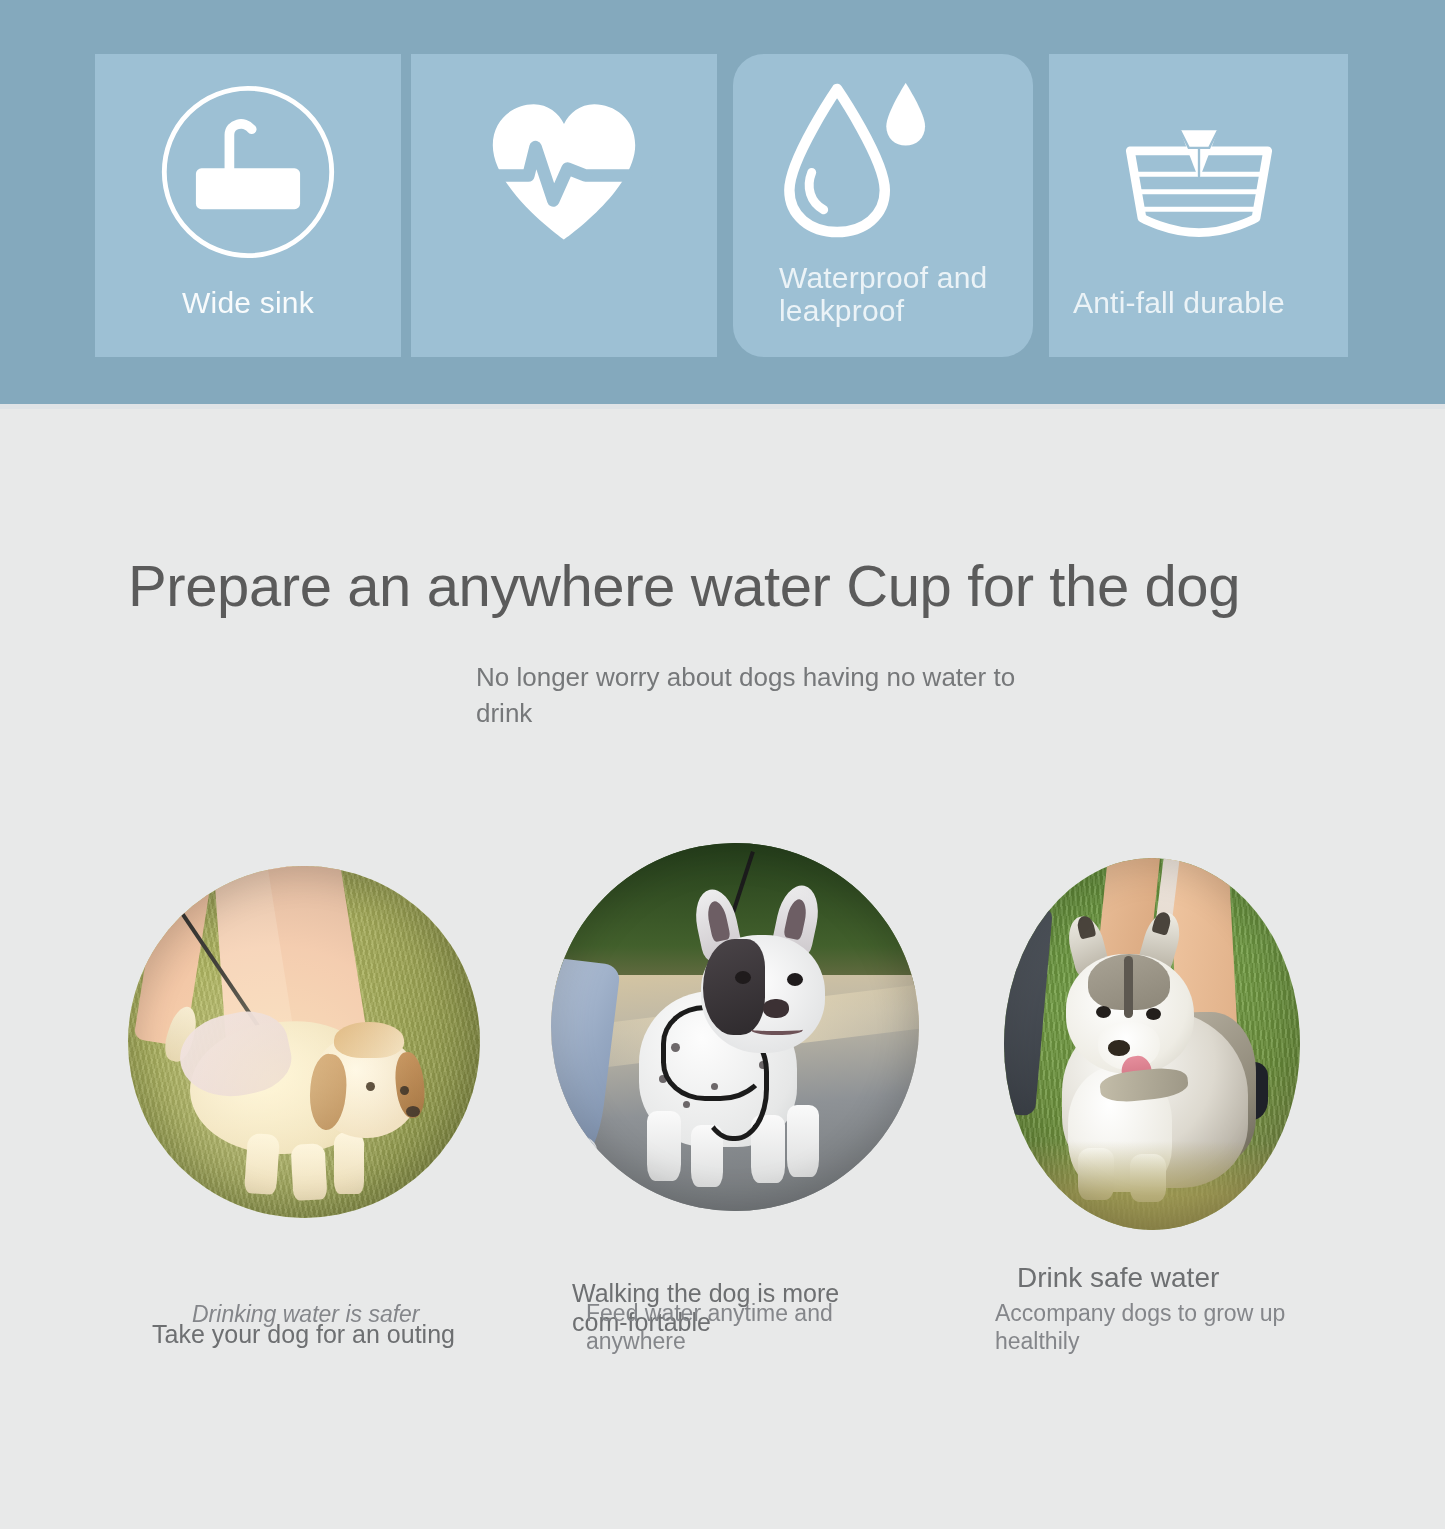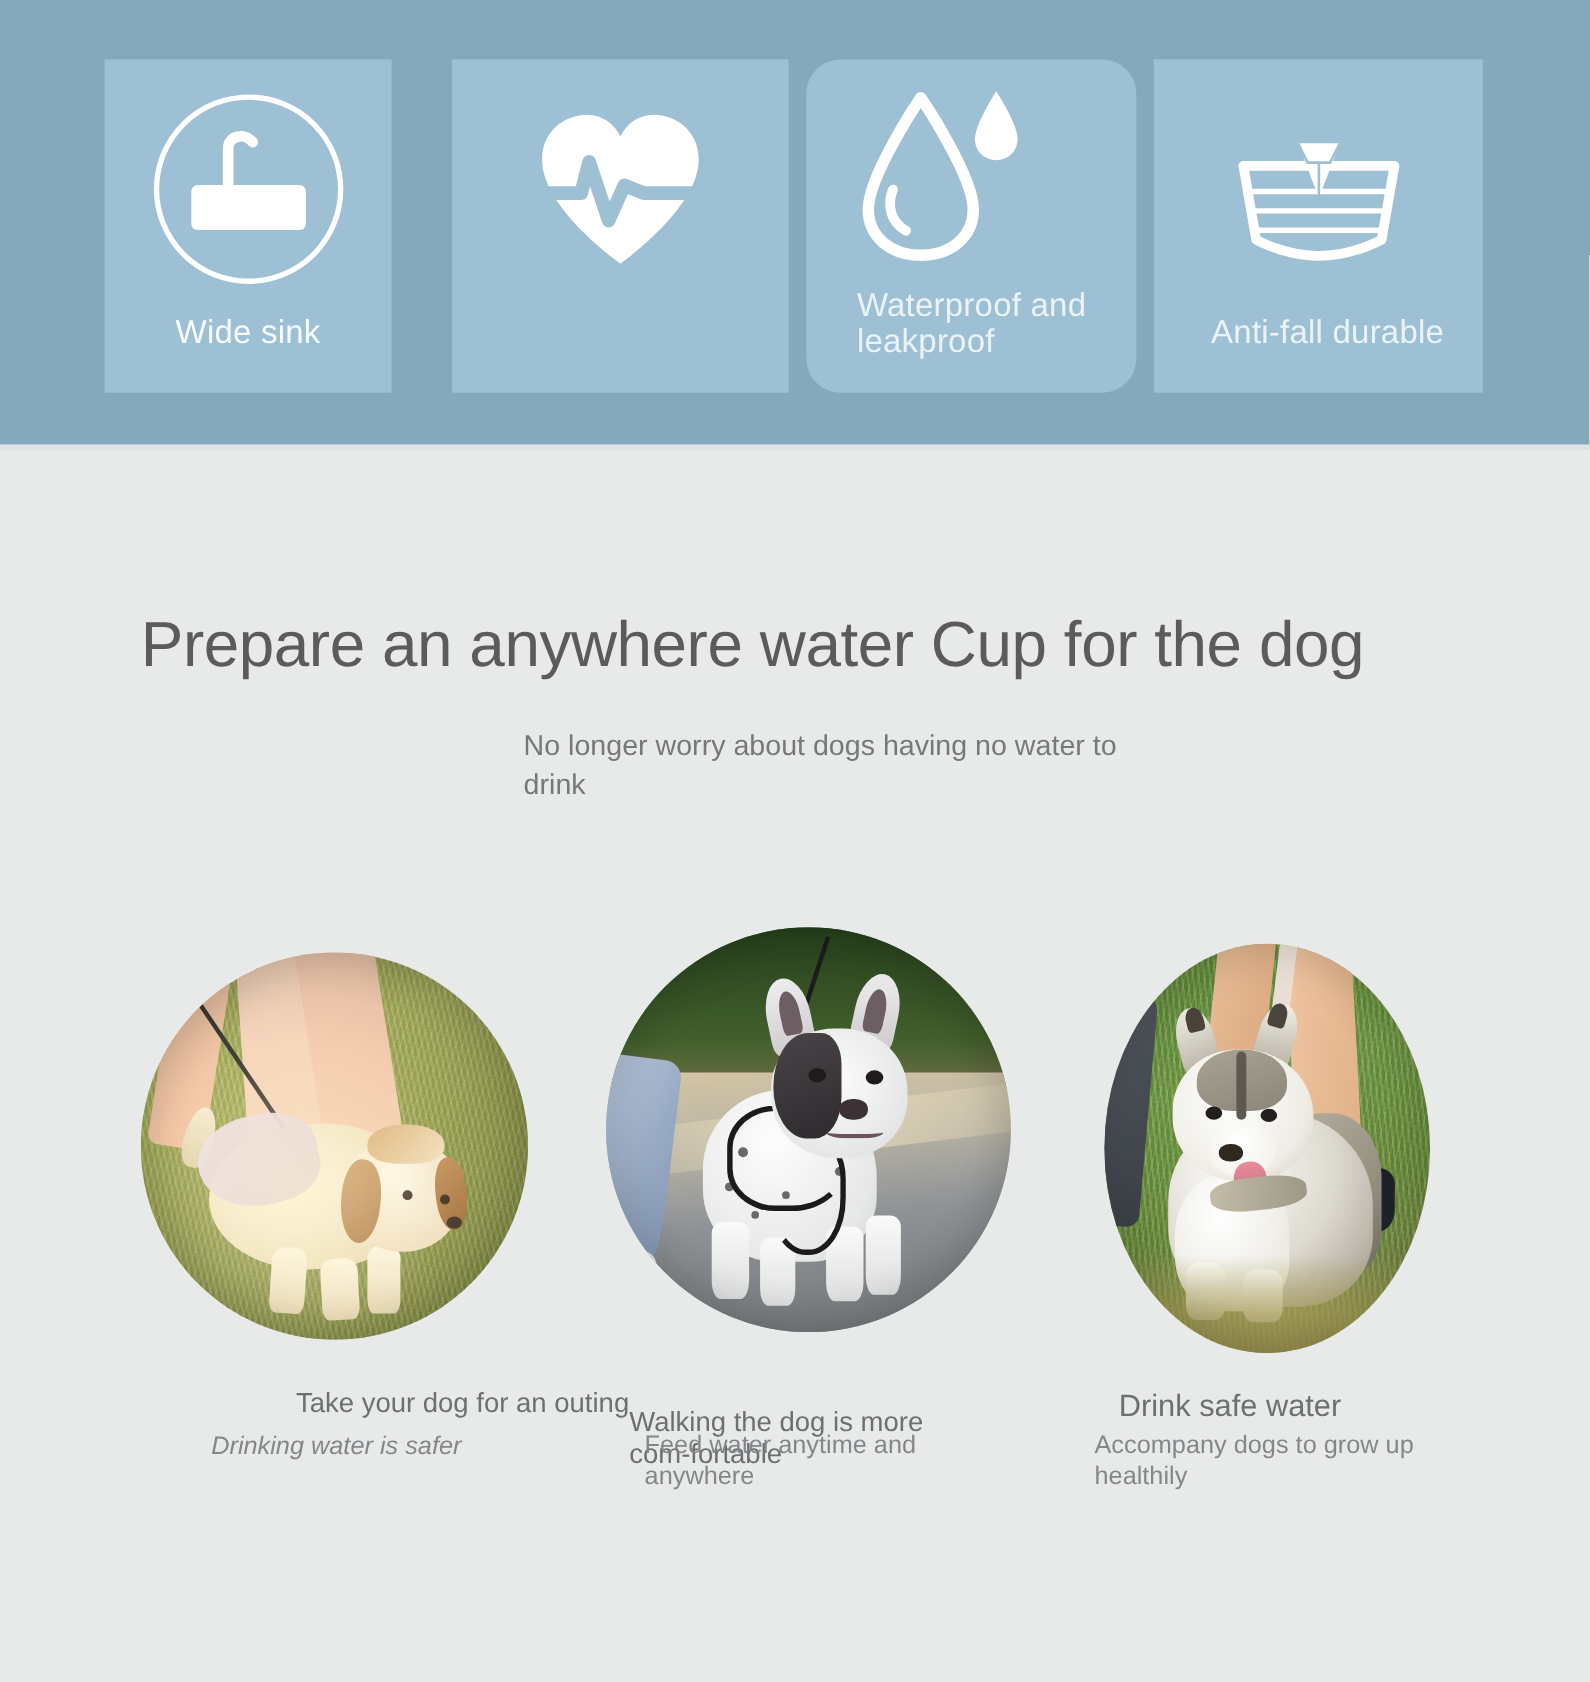--- a/index.html
+++ b/index.html
@@ -34,21 +34,21 @@
   }
 
   .feature-tile {
     position: absolute;
     top: 54px;
     height: 303px;
     background: #9dc0d4;
     padding: 0;
   }
 
-  #tile-0 { left: 95px;   width: 261px; }
+  #tile-0 { left: 95px;   width: 306px; }
   #tile-1 { left: 411px;  width: 306px; }
   #tile-2 { left: 733px;  width: 300px; border-radius: 31px; }
   #tile-3 { left: 1049px; width: 299px; }
 
   .feature-icon-wrap {
     position: absolute;
     top: 18px;
     left: 0;
     width: 100%;
     height: 200px;
@@ -65,21 +65,21 @@
     color: rgba(255,255,255,0.93);
     font-size: 30px;
     font-weight: 400;
     line-height: 1.08;
     letter-spacing: 0.2px;
   }
 
   #label-0 { text-align: center; bottom: 38px; }
   #label-1 { text-align: center; bottom: 38px; }
   #label-2 { text-align: left;  padding-left: 46px; bottom: 30px; color: rgba(255,255,255,0.80); }
-  #label-3 { text-align: left;  padding-left: 52px; bottom: 38px; color: rgba(255,255,255,0.80); }
+  #label-3 { text-align: left;  padding-left: 24px; bottom: 38px; color: rgba(255,255,255,0.80); }
 
   
   #headline {
     position: absolute;
     left: 128px;
     top: 552px;
     width: 1200px;
     font-size: 58px;
     font-weight: 400;
     color: #5b5b5b;
@@ -118,21 +118,21 @@
   .caption-sub {
     position: absolute;
     font-size: 23px;
     font-weight: 400;
     color: #84868a;
     line-height: 1.22;
   }
 
   
   #photo-circle-0 { left: 128px; top: 866px; width: 352px; height: 352px; }
-  #caption-title-0 { left: 152px; top: 1262px; width: 420px; text-align: right; }
+  #caption-title-0 { left: 152px; top: 1320px; width: 420px; }
   #caption-sub-0   { left: 192px; top: 1300px; width: 300px; font-style: italic; }
 
   
   #photo-circle-1 { left: 551px; top: 843px; width: 368px; height: 368px; }
   #caption-title-1 { left: 572px; top: 1279px; width: 310px; }
   #caption-sub-1   { left: 586px; top: 1299px; width: 290px; }
 
   
   #photo-circle-2 { left: 1004px; top: 858px; width: 296px; height: 372px; }
   #caption-title-2 { left: 1017px; top: 1262px; width: 320px; font-size: 28px; }

